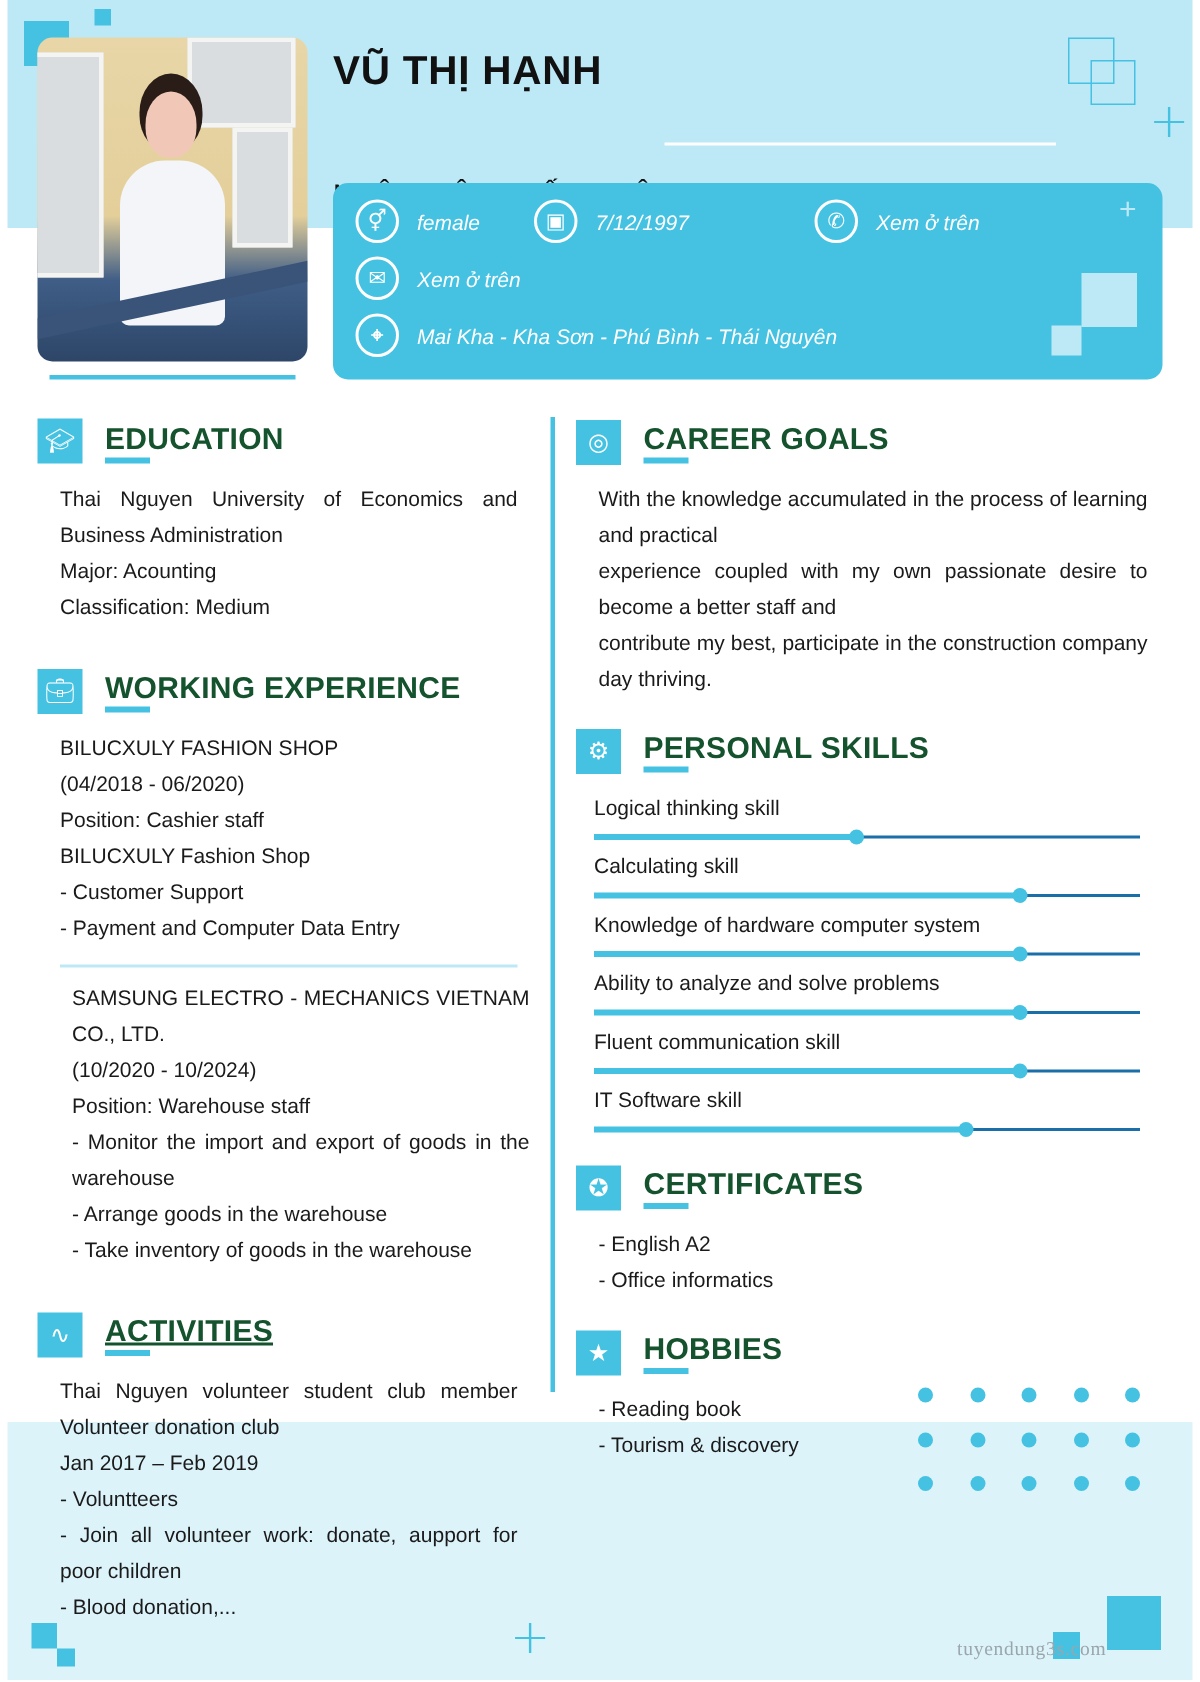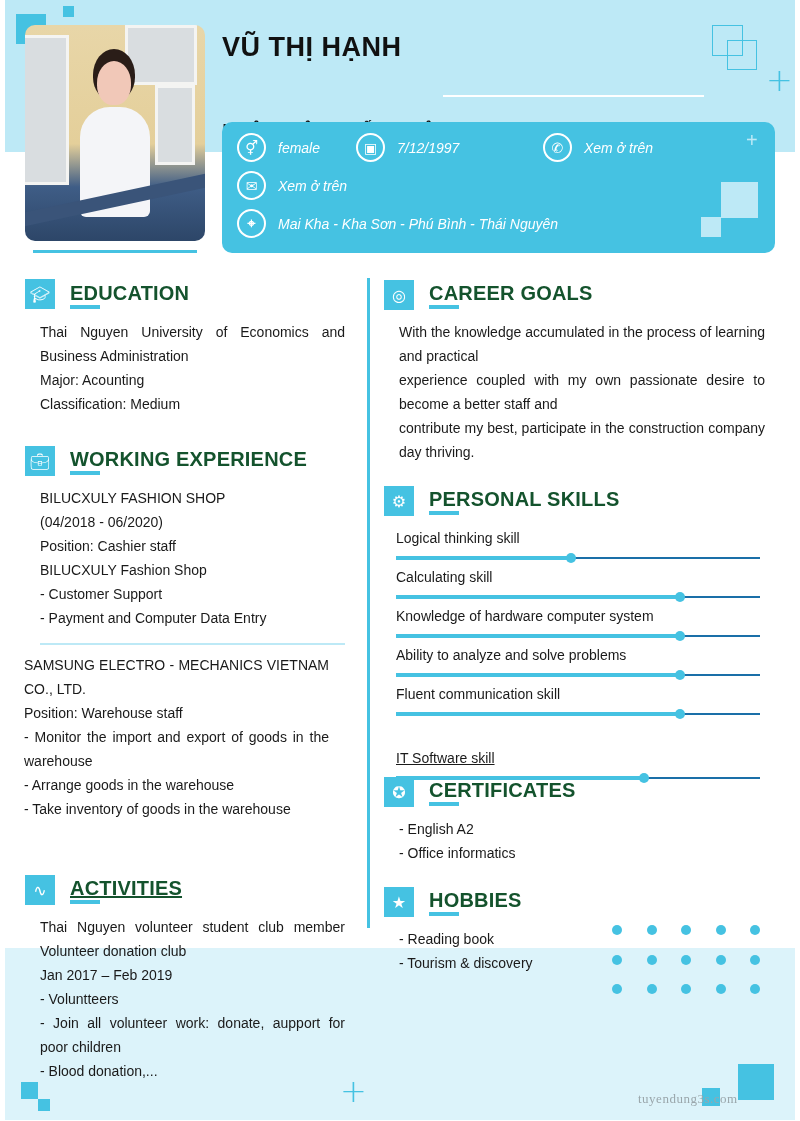--- a/index.html
+++ b/index.html
@@ -125,22 +125,23 @@
 <div class="abs section-underline" style="left:70px;top:471px;"></div>
 <div class="abs text-block" style="left:40px;top:486px;width:305px;">
   <div class="b">BILUCXULY FASHION SHOP</div>
   <div class="b">(04/2018 - 06/2020)</div>
   <div>Position: Cashier staff</div>
   <div>BILUCXULY Fashion Shop</div>
   <div>- Customer Support</div>
   <div>- Payment and Computer Data Entry</div>
 </div>
 <div class="abs exp-sep"></div>
-<div class="abs text-block" style="left:24px;top:653px;width:305px;">
+<div class="abs text-block" style="left:48px;top:653px;width:305px;">
   <div class="b">SAMSUNG ELECTRO - MECHANICS VIETNAM CO., LTD.</div>
+  <div class="b">(10/2020 - 10/2024)</div>
   <div>Position: Warehouse staff</div>
   <div>- Monitor the import and export of goods in the warehouse</div>
   <div>- Arrange goods in the warehouse</div>
   <div>- Take inventory of goods in the warehouse</div>
 </div>
 
 <div class="abs section-icon" style="left:25px;top:875px;">∿</div>
 <div class="abs section-title" style="left:70px;top:877px;text-decoration:underline;">ACTIVITIES</div>
 <div class="abs section-underline" style="left:70px;top:900px;"></div>
 <div class="abs text-block" style="left:40px;top:915px;width:305px;">
@@ -197,21 +198,21 @@
     </div>
 </div>
 <div class="skill" style="top:684px;">
   <div class="skill-label">Fluent communication skill</div>
   <div class="skill-track">
       <div class="bg"></div>
       <div class="fill" style="width:78%"></div>
       <div class="dot" style="left:78%"></div>
     </div>
 </div>
-<div class="skill" style="top:748px;text-decoration:underline;">
+<div class="skill" style="top:723px;">
   <div class="skill-label">IT Software skill</div>
   <div class="skill-track">
       <div class="bg"></div>
       <div class="fill" style="width:68%"></div>
       <div class="dot" style="left:68%"></div>
     </div>
 </div>
 
 <div class="abs section-icon" style="left:384px;top:777px;">✪</div>
 <div class="abs section-title" style="left:429px;top:779px;">CERTIFICATES</div>

